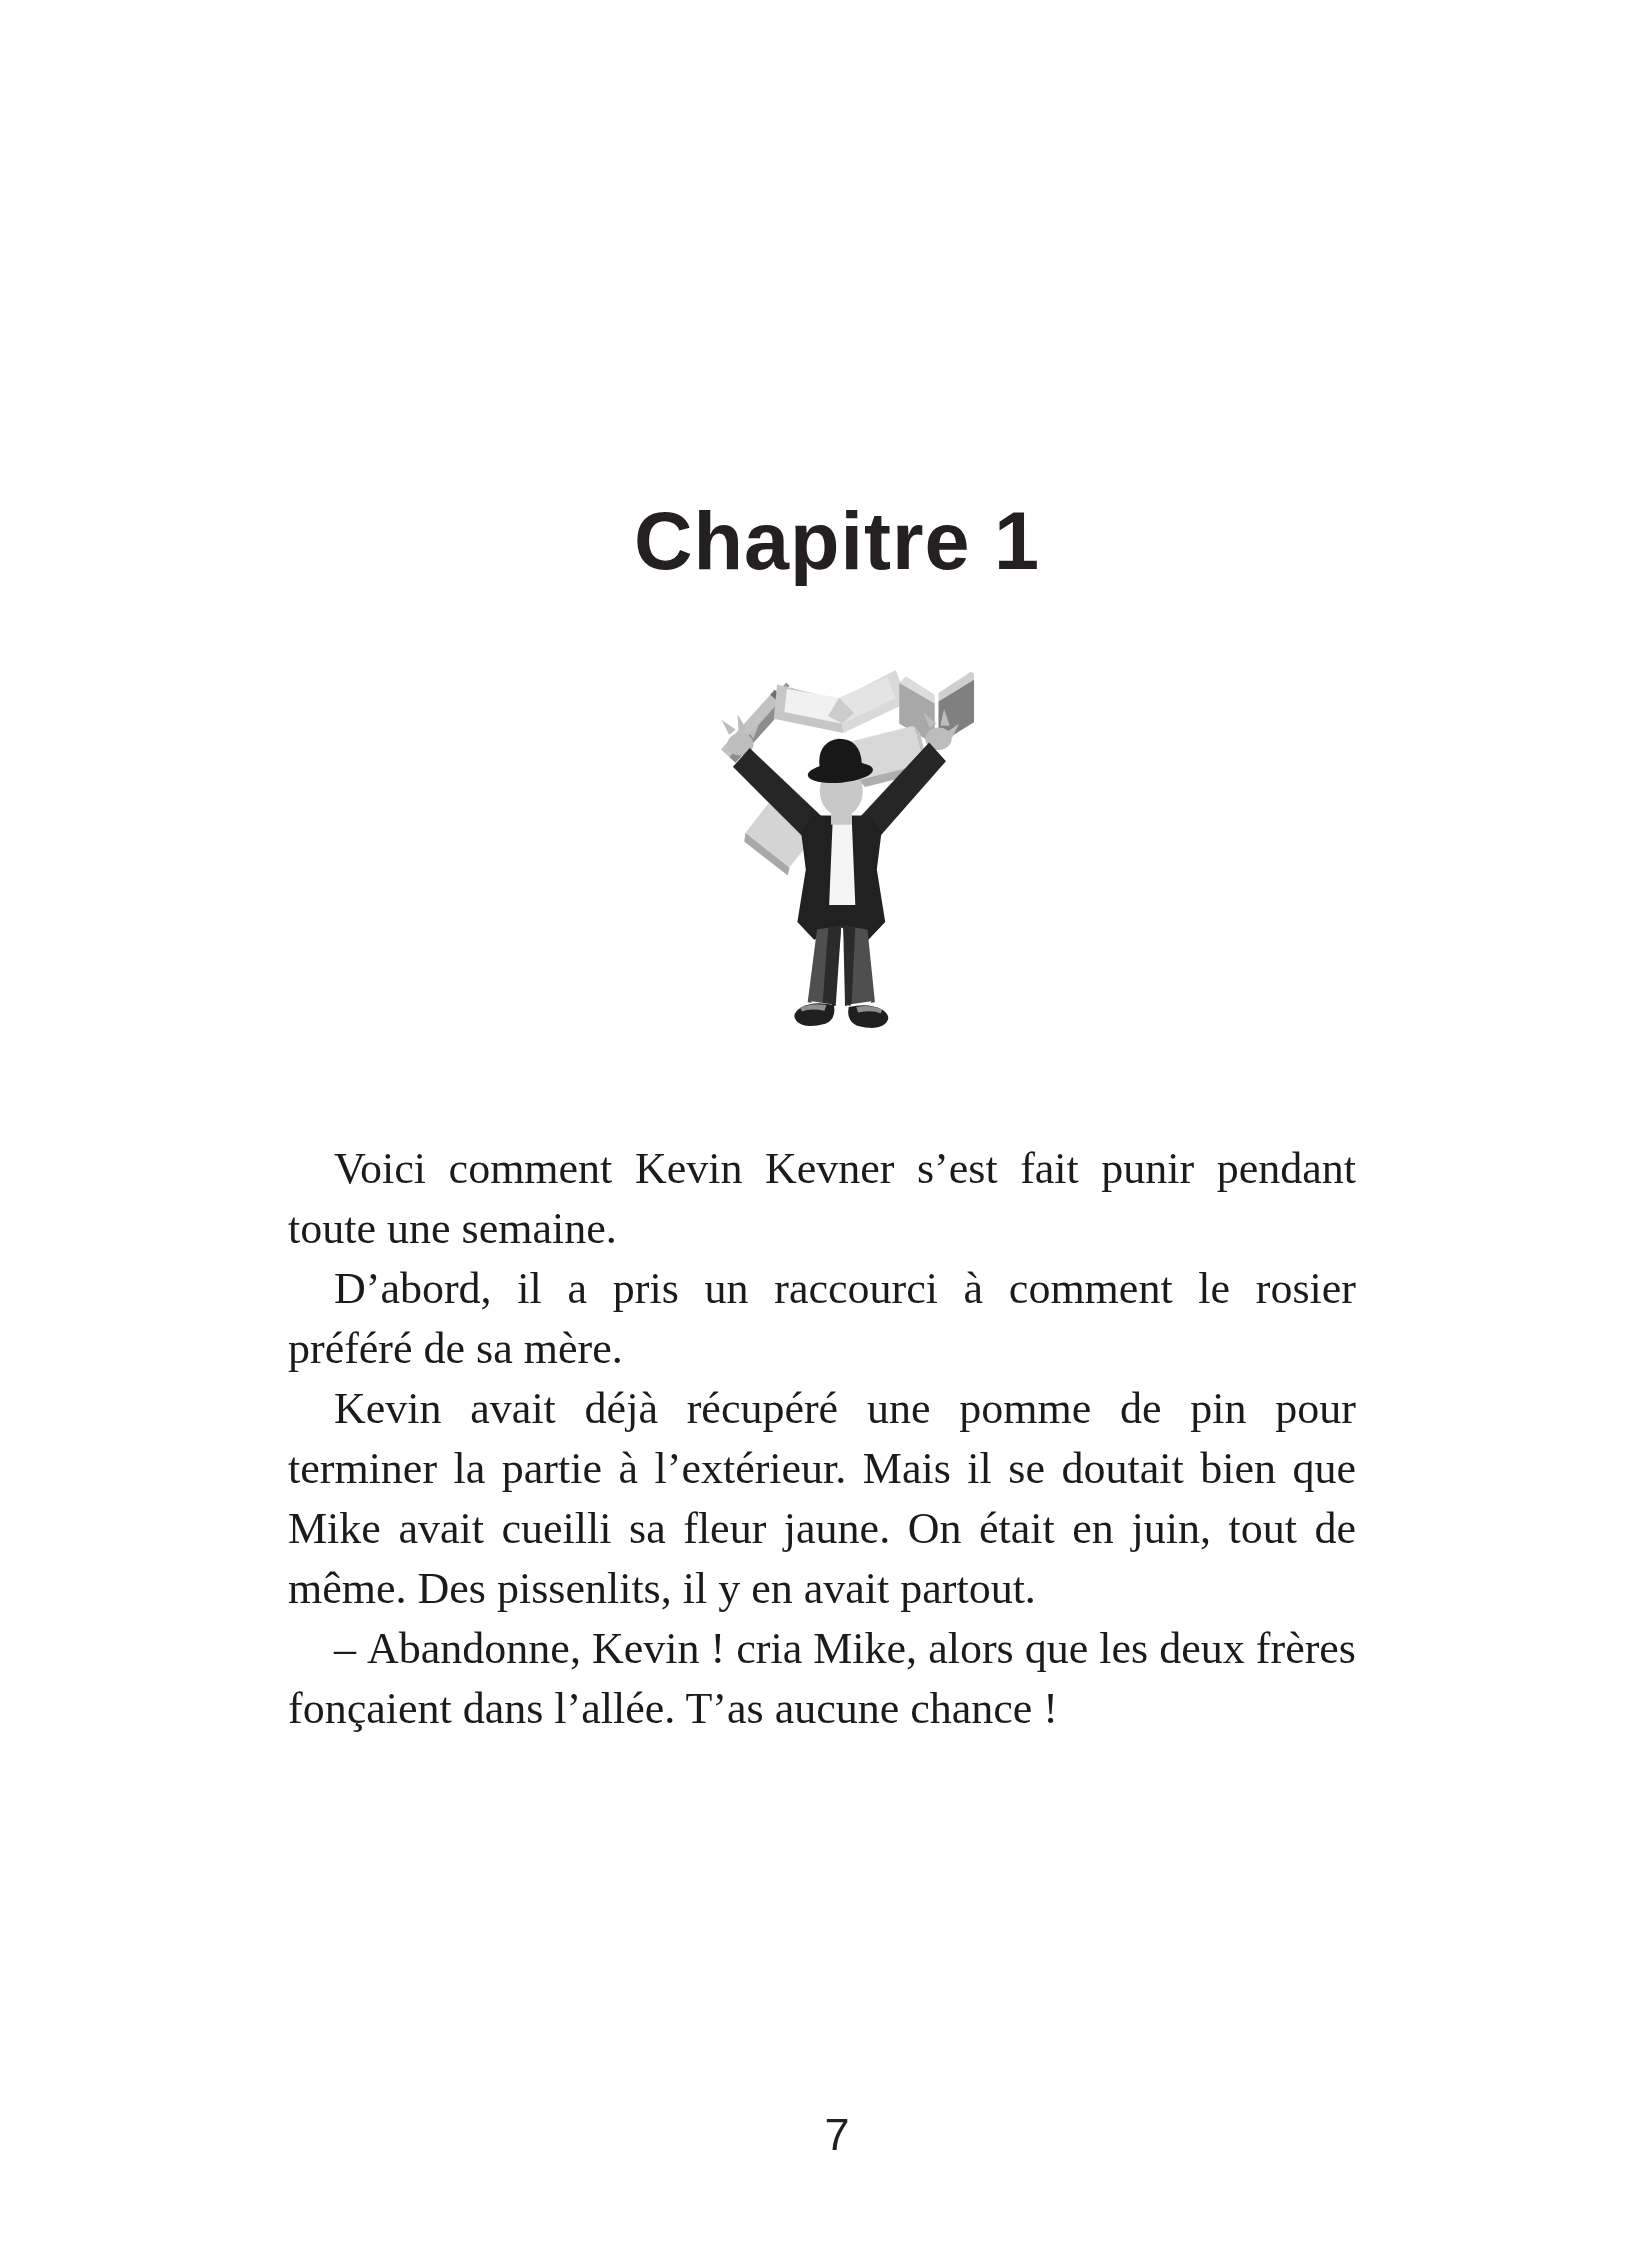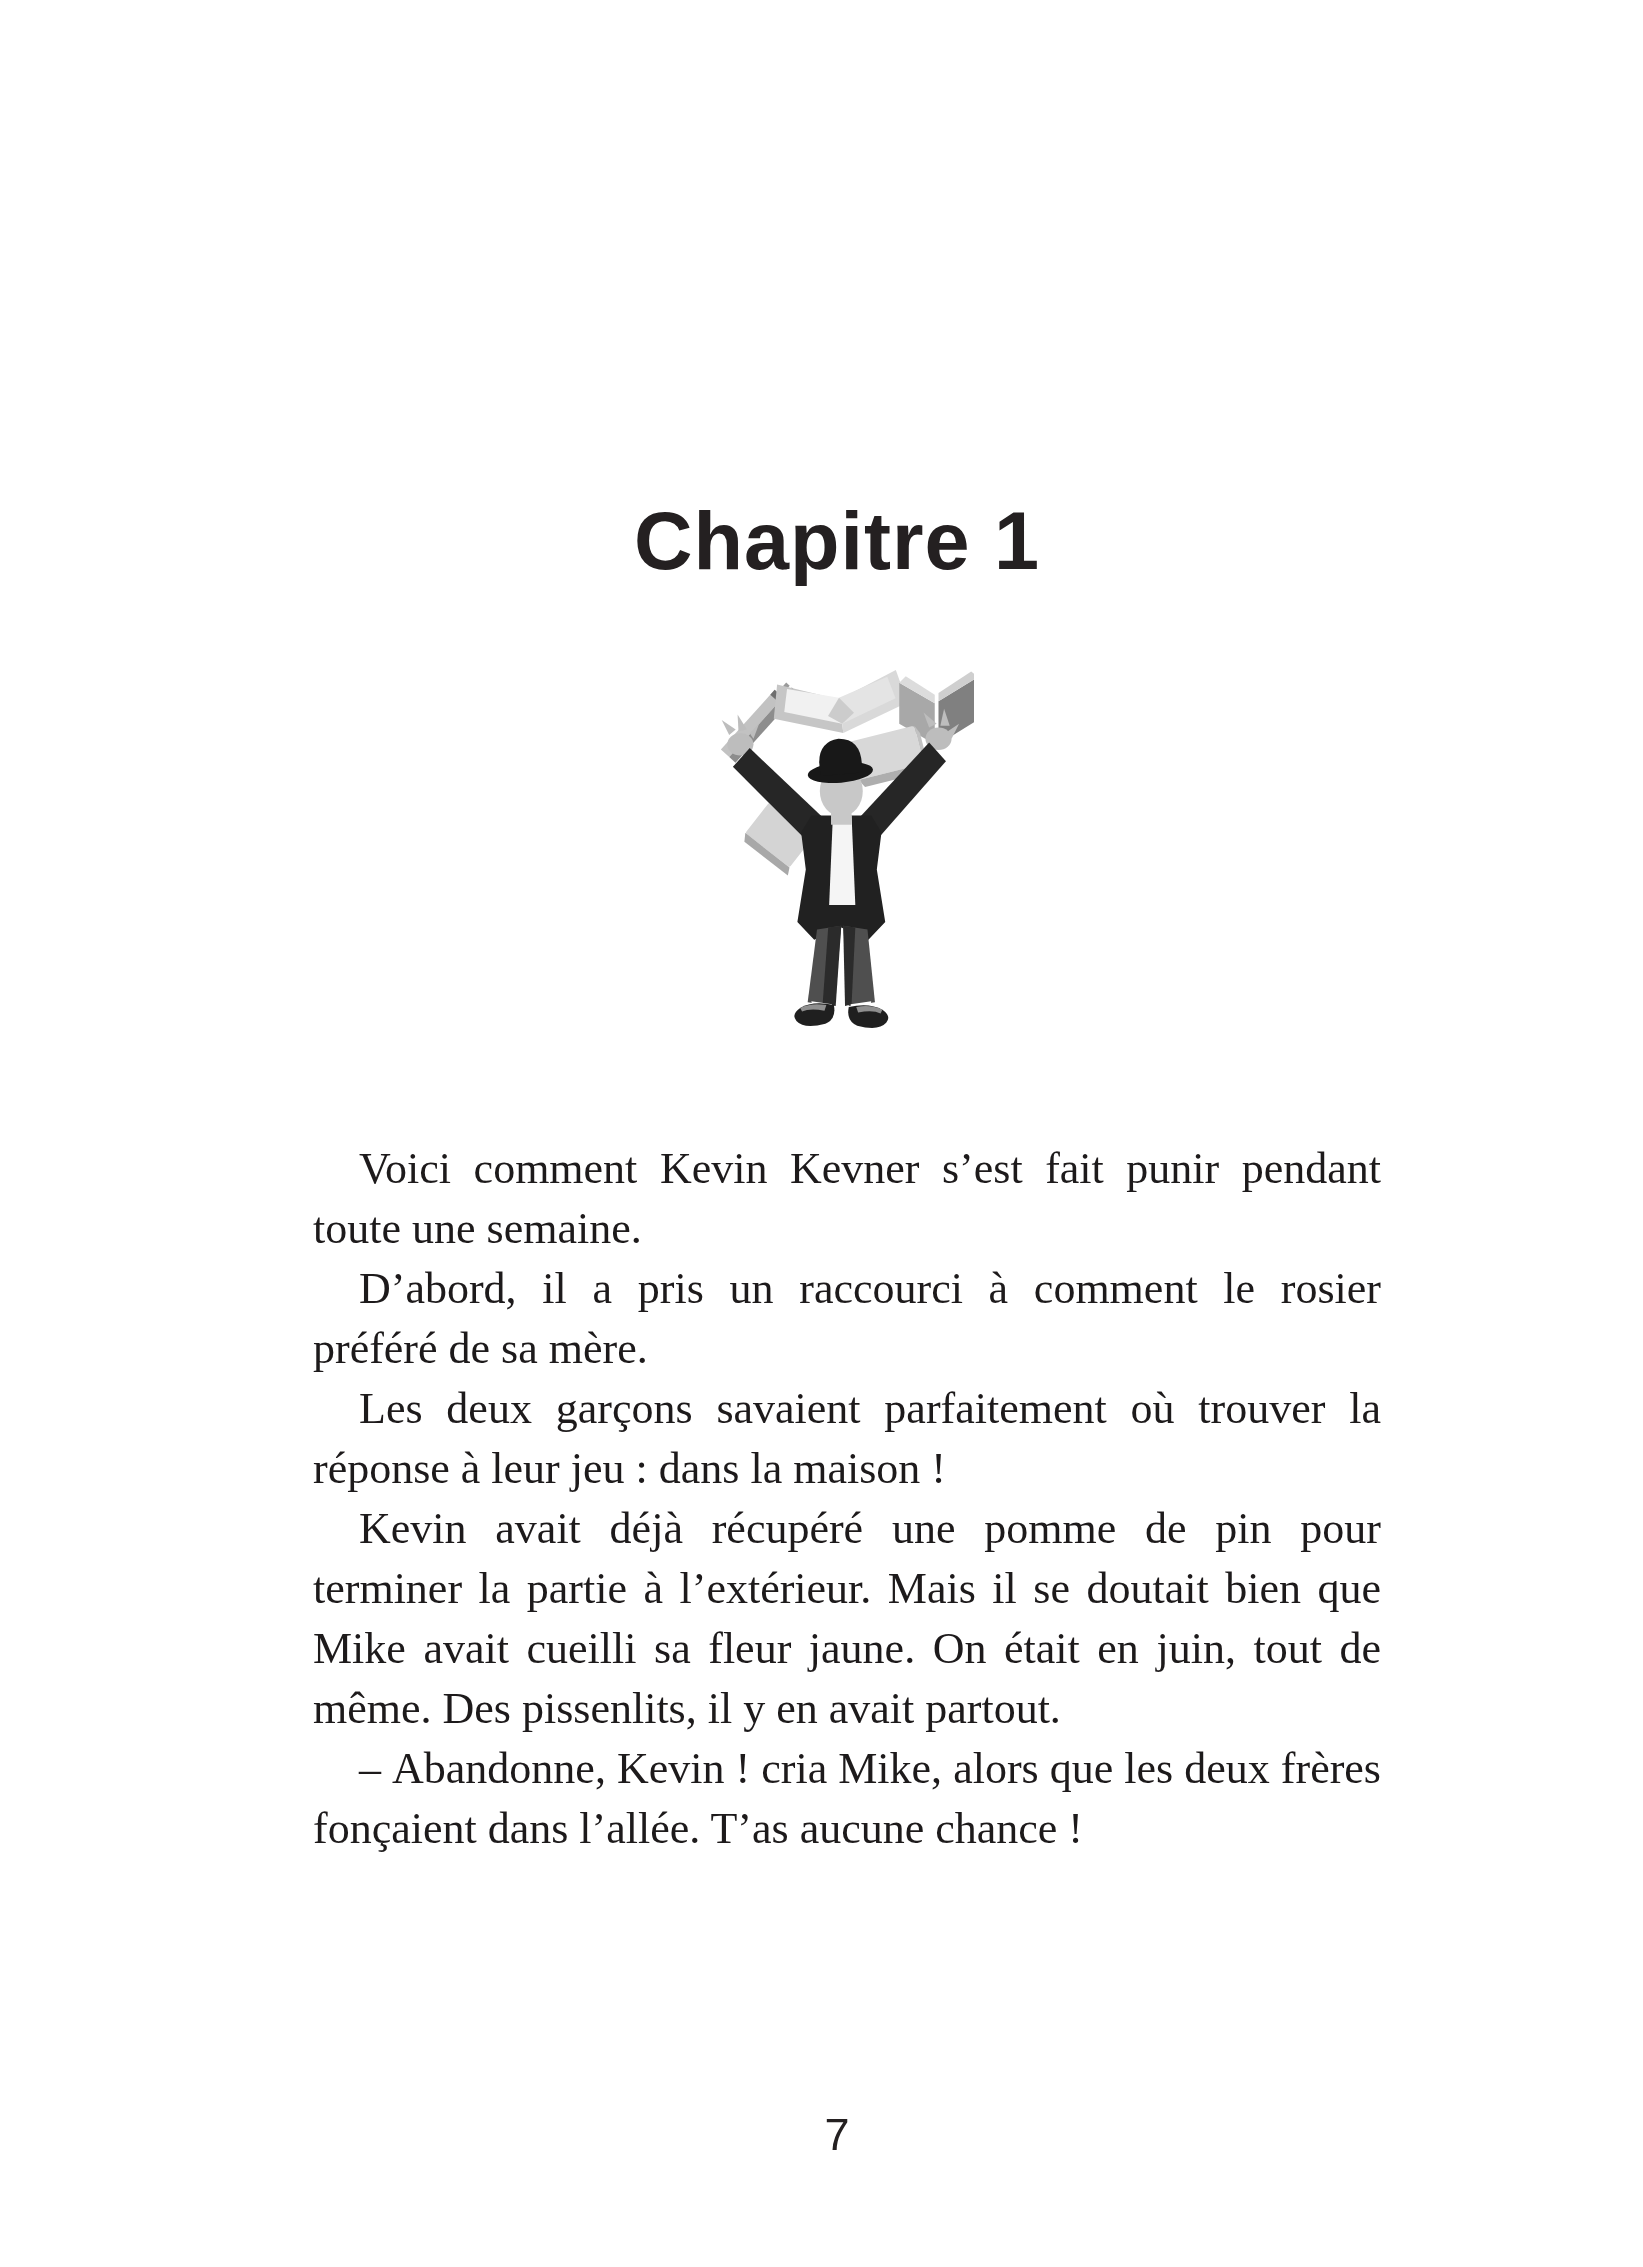--- a/index.html
+++ b/index.html
@@ -30,21 +30,21 @@
     position: absolute;
     top: 634px;
     left: 703px;
     width: 271px;
     height: 402px;
   }
   .illustration svg { display: block; width: 100%; height: 100%; }
   .body-text {
     position: absolute;
     top: 1139px;
-    left: 313px;
+    left: 288px;
     width: 1068px;
     font-size: 44px;
     line-height: 60px;
     text-align: justify;
     text-justify: inter-word;
     hyphens: none;
     color: #1d1a1b;
   }
   .body-text p { text-indent: 46px; margin: 0; }
   .folio {
@@ -146,21 +146,20 @@
         <path d="M104,400 Q116,394 132,397 L130,403 Q114,400 106,404 Z" fill="#8f8f8f"></path>
         <path d="M156,399 Q153,414 165,419 Q188,425 196,416 Q202,409 192,402 Q178,394 156,399 Z" fill="#1f1f1f"></path>
         <path d="M192,402 Q180,396 164,399 L166,405 Q182,402 190,406 Z" fill="#8f8f8f"></path>
       </g>
     </svg>
   </figure>
 
   <section class="body-text">
     <p>Voici comment Kevin Kevner s’est fait punir pendant toute une semaine.</p>
     <p>D’abord, il a pris un raccourci à comment le rosier préféré de sa mère.</p>
-    <p>Les deux garçons savaient parfaitement où trouver la réponse à leur jeu&nbsp;: dans la maison&nbsp;!</p>
     <p>Kevin avait déjà récupéré une pomme de pin pour terminer la partie à l’extérieur. Mais il se doutait bien que Mike avait cueilli sa fleur jaune. On était en juin, tout de même. Des pissenlits, il y en avait partout.</p>
     <p>–&nbsp;Abandonne, Kevin&nbsp;! cria Mike, alors que les deux frères fonçaient dans l’allée. T’as aucune chance&nbsp;!</p>
   </section>
 
   <footer class="folio">
     <span>7</span>
   </footer>
 
 </main>
 

